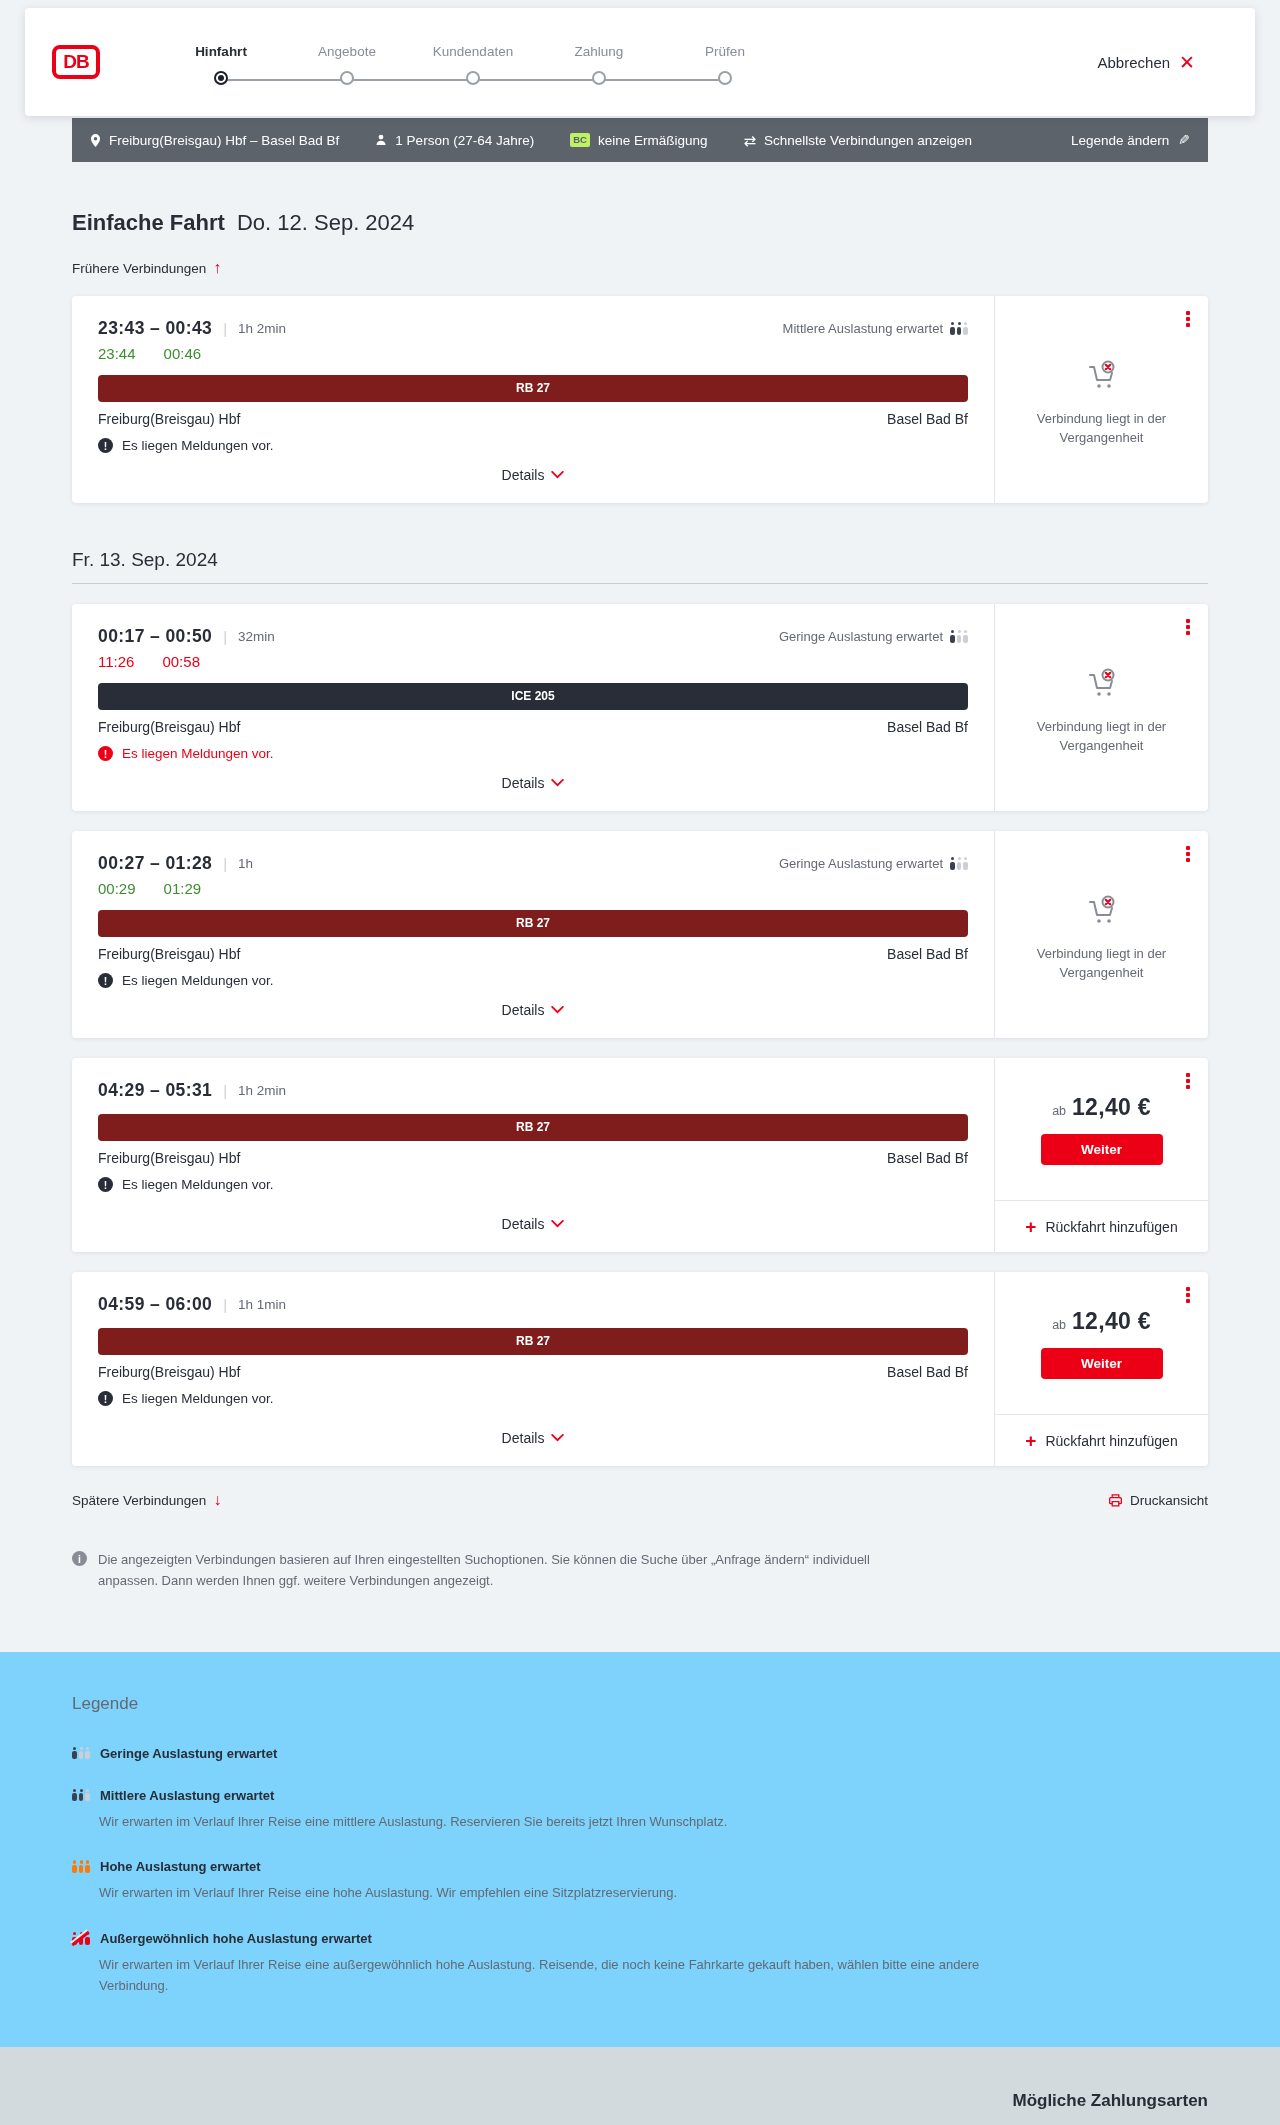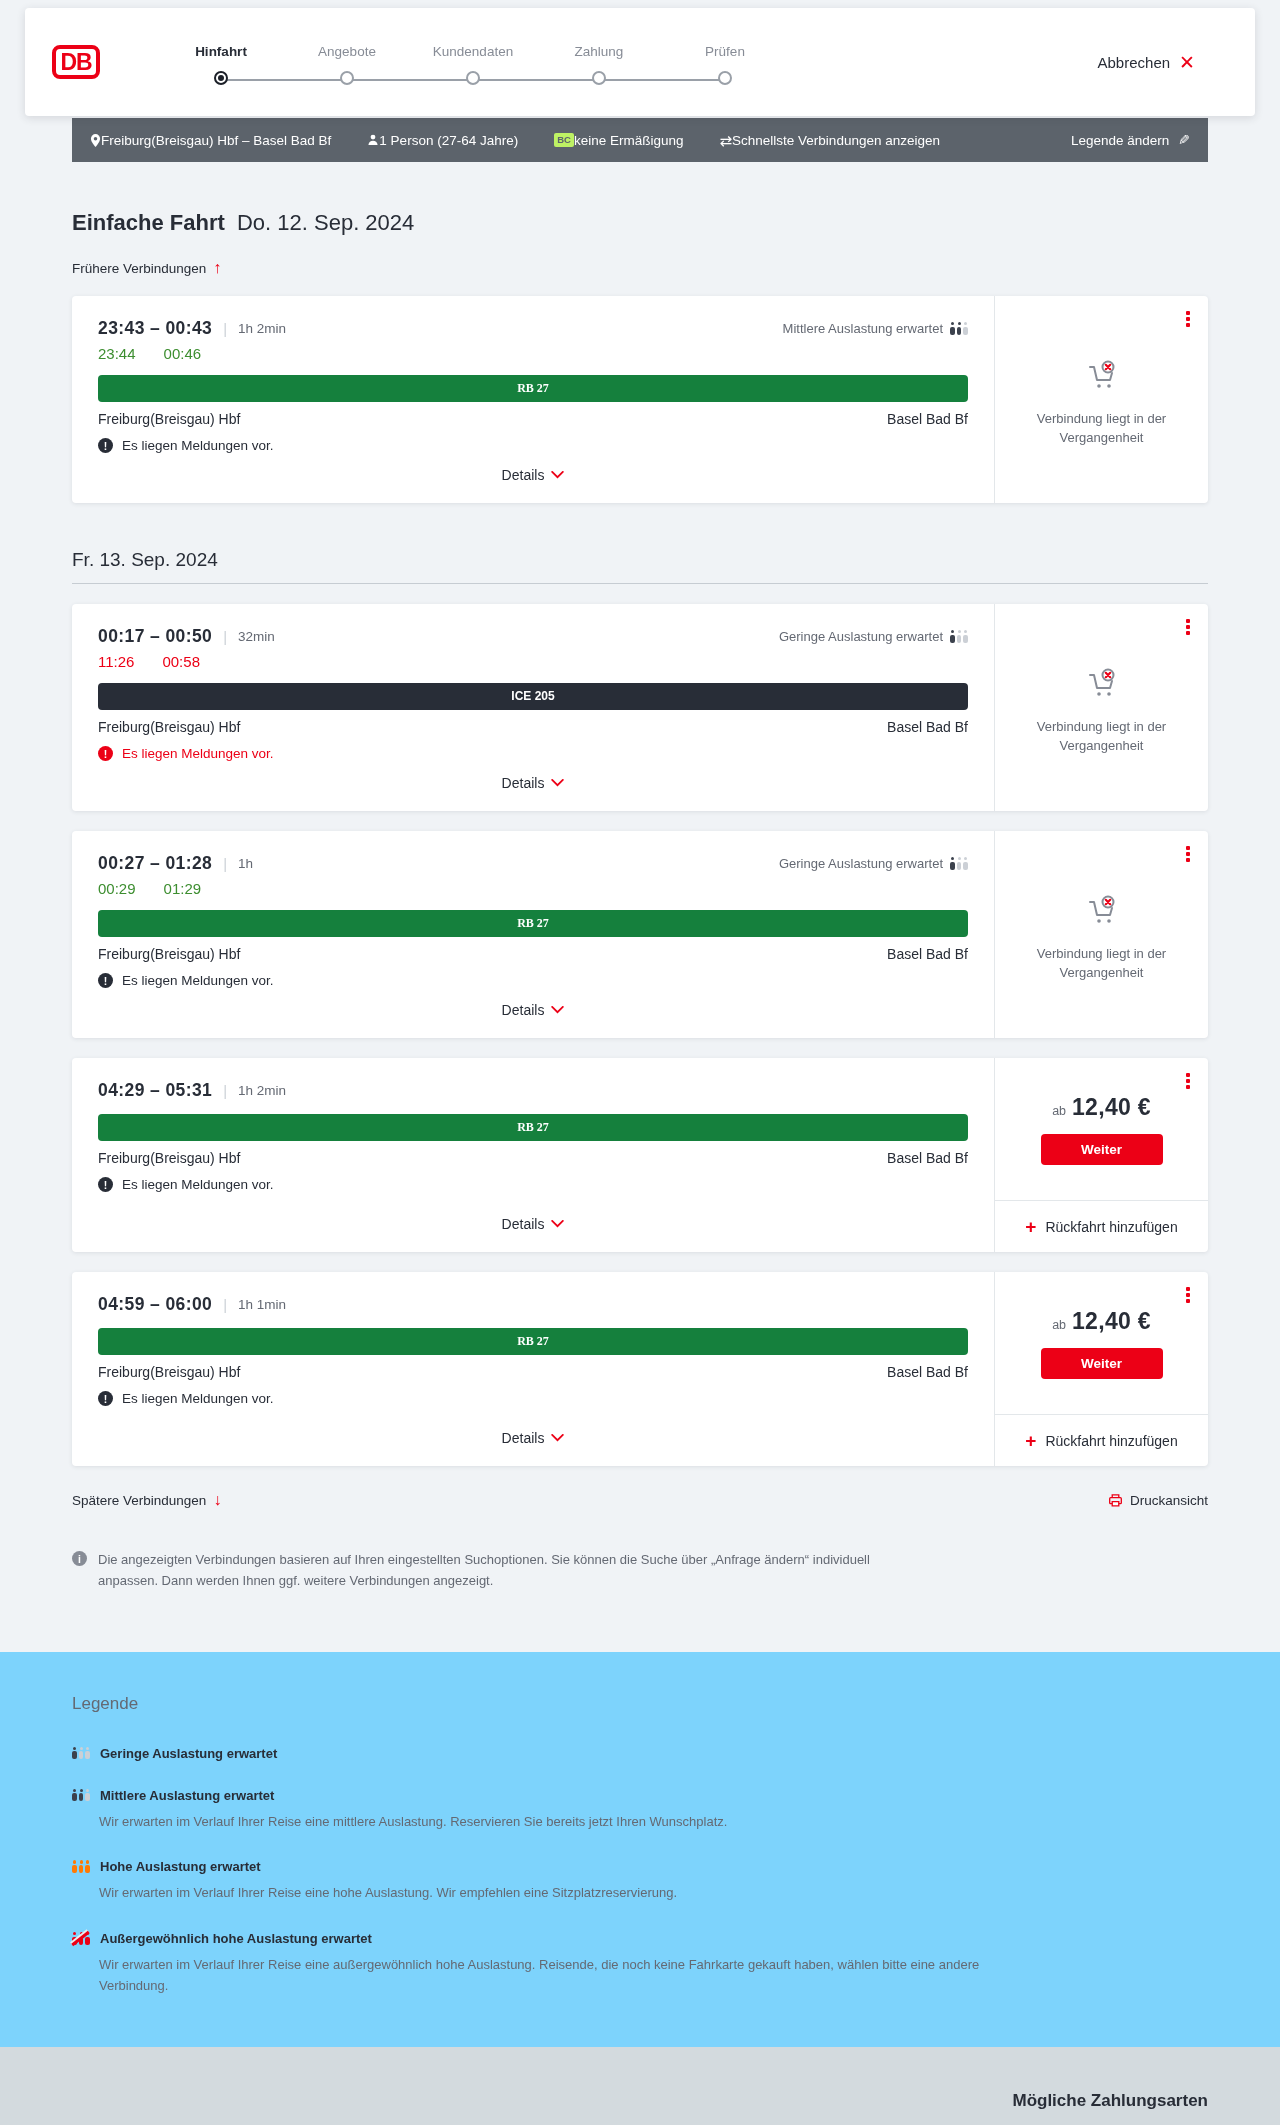--- a/index.html
+++ b/index.html
@@ -11,21 +11,21 @@
   }
   
   .topcard {
     margin:8px 25px 0; height:108px; background:#fff; border-radius:4px;
     box-shadow:0 2px 8px rgba(40,45,55,.14);
     display:flex; align-items:center; padding-left:27px;
     position:relative; z-index:2;
   }
   .db-logo {
     width:48px; height:34px; border:4px solid #ec0016; border-radius:8px;
-    color:#ec0016; font-weight:800; font-size:23px; letter-spacing:-1px;
+    color:#ec0016; font-weight:800; font-size:19px; letter-spacing:-1px;
     display:flex; align-items:center; justify-content:center; background:#fff;
   }
   .stepper { display:flex; margin-left:58px; position:relative; padding-top:4px; }
   .stepper .track {
     position:absolute; left:63px; right:63px; top:39px; height:2px; background:#9aa0a8;
   }
   .step { width:126px; display:flex; flex-direction:column; align-items:center; position:relative; }
   .step-label { font-size:13.5px; color:#878c96; margin-bottom:12px; }
   .step.active .step-label { color:#282d37; font-weight:bold; }
   .step-circle {
@@ -41,21 +41,21 @@
     margin-left:auto; margin-right:60px; background:none; border:none; cursor:pointer;
     font-family:inherit; font-size:15px; color:#282d37;
     display:flex; align-items:center; gap:9px;
   }
   .x-icon { color:#ec0016; font-size:19px; font-weight:bold; line-height:1; }
   
   .searchbar {
     margin:2px 72px 0; height:44px; background:#5c636b; color:#fff;
     display:flex; align-items:center; padding:0 18px; font-size:13.5px; gap:36px;
   }
-  .sb-item { display:flex; align-items:center; gap:0; white-space:nowrap; }
+  .sb-item { display:flex; align-items:center; gap:8px; white-space:nowrap; }
   .bc-badge {
     background:#bef264; color:#5c636b; font-size:9.5px; font-weight:bold;
     border-radius:2px; padding:2px 3px; line-height:1;
   }
   .swap-icon { font-size:15px; line-height:1; }
   .sb-edit { margin-left:auto; display:flex; align-items:center; gap:9px; cursor:pointer; }
   .pencil-icon { font-size:14px; transform:scaleX(-1); display:inline-block; }
   
   main { padding:0 72px; }
   .page-title { margin-top:48px; font-size:22px; font-weight:normal; }
@@ -86,21 +86,21 @@
   .pax.d { color:#3c424d; } .pax.l { color:#ccd0d6; } .pax.o { color:#ff7a04; } .pax.r { color:#ec0016; }
   .slash { position:absolute; left:-2px; top:5px; width:21px; height:3px; background:#ec0016;
            transform:rotate(-38deg); box-shadow:0 -2px 0 #e8ecf0; }
   .row-rt { margin-top:6px; display:flex; gap:28px; font-size:15px; }
   .row-rt.ontime { color:#3d8e30; }
   .row-rt.late { color:#ec0016; }
   .trainbar {
     margin-top:13px; height:27px; border-radius:4px; color:#fff;
     font-size:12px; font-weight:bold; text-align:center; line-height:27px;
   }
-  .trainbar.rb { background:#15803d;font-family:Liberation Serif, serif; }
+  .trainbar.rb { background:#7f1d1d; }
   .trainbar.ice { background:#282d37; }
   .stations { margin-top:9px; display:flex; justify-content:space-between; font-size:14px; }
   .msg { margin-top:11px; display:flex; align-items:center; gap:9px; font-size:13.5px; }
   .excl {
     width:15px; height:15px; border-radius:50%; background:#282d37; color:#fff;
     font-size:10.5px; font-weight:bold; font-style:normal;
     display:inline-flex; align-items:center; justify-content:center; flex:0 0 auto;
   }
   .msg.alert { color:#ec0016; }
   .msg.alert .excl { background:#ec0016; }

